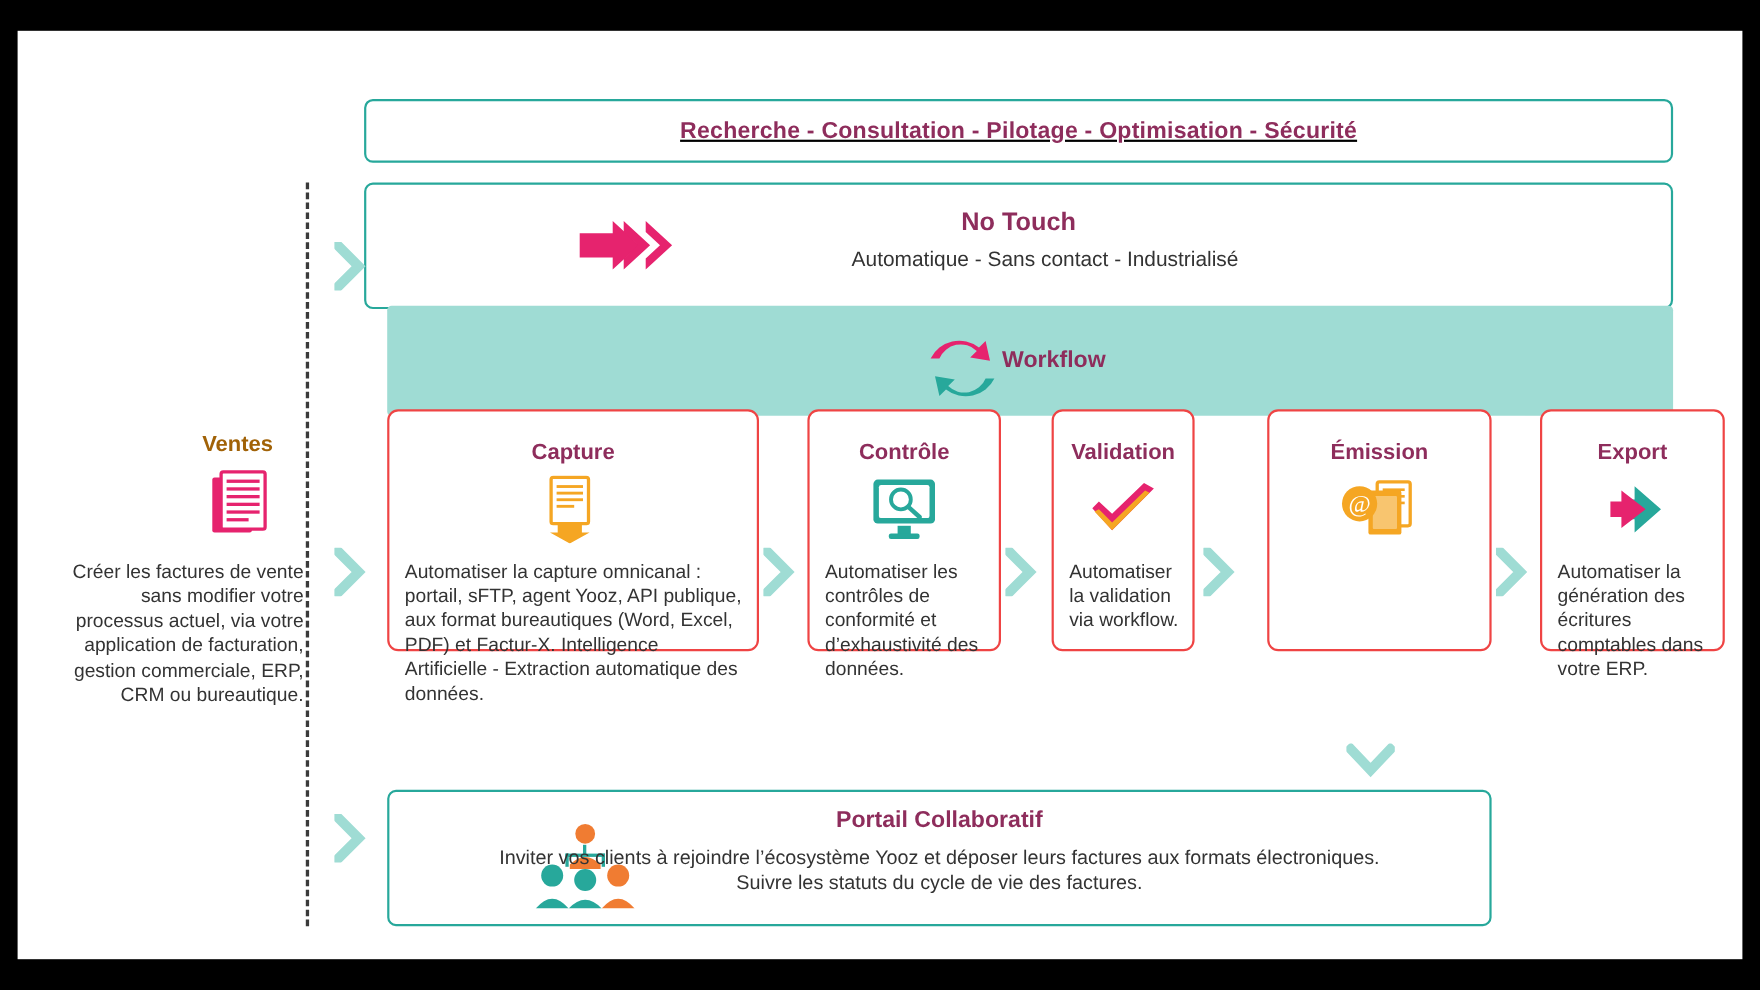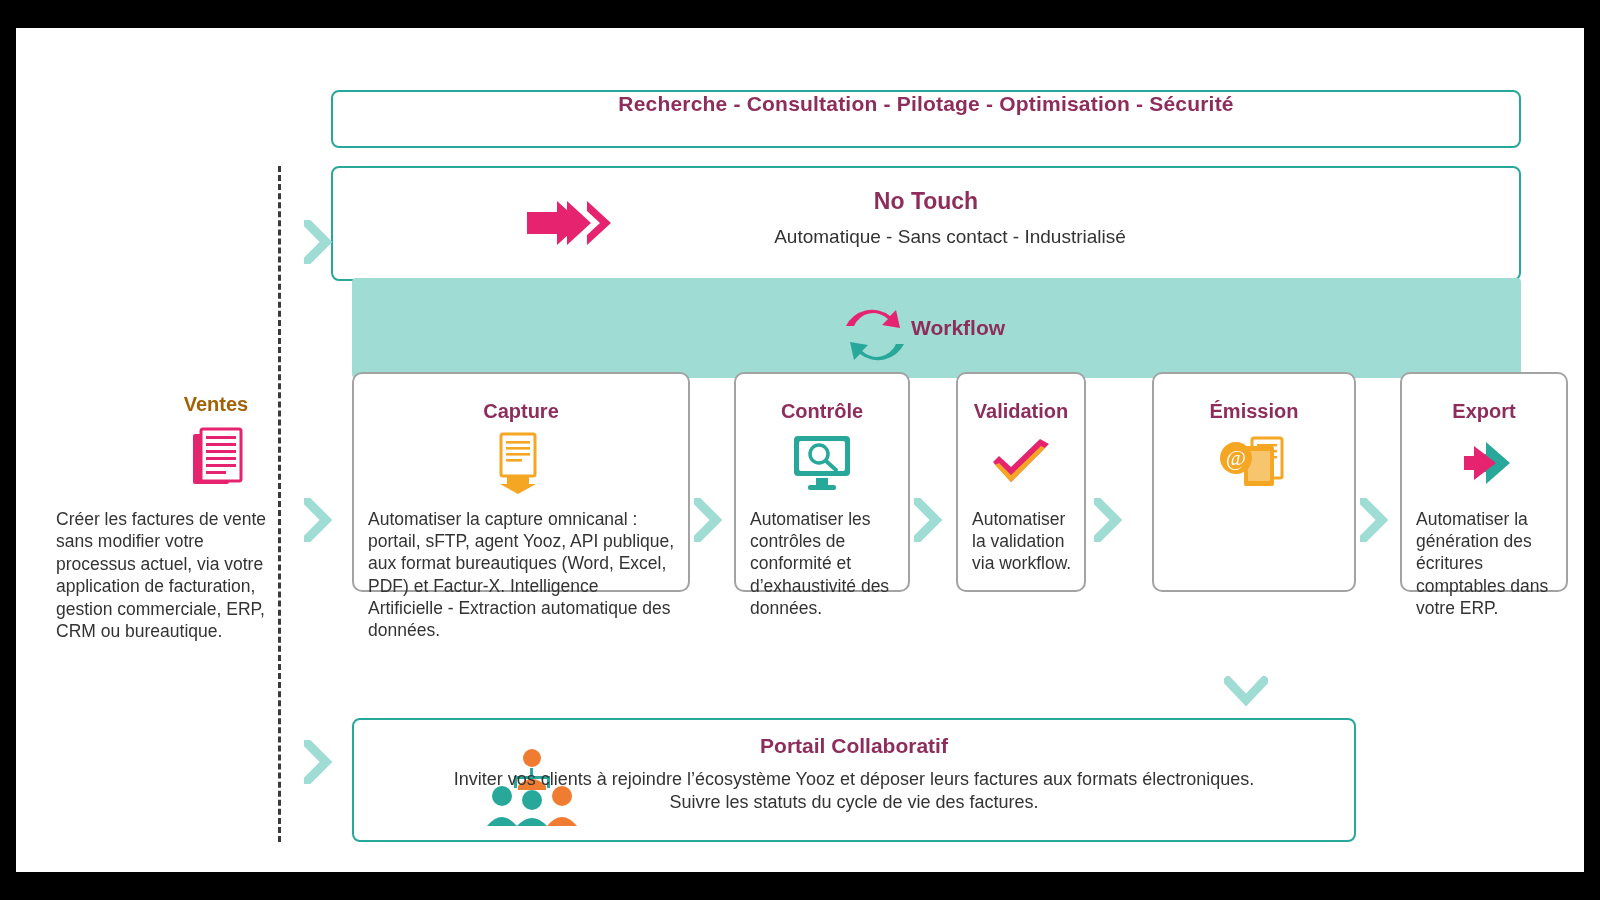--- a/index.html
+++ b/index.html
@@ -34,21 +34,23 @@
     color: #8e2d5c;
     font-weight: bold;
   }
   
   #top-banner {
     left: 315px;
     top: 62px;
     width: 1190px;
     height: 58px;
     display: flex;
+    align-items: center;
     justify-content: center;
+    text-decoration: underline;
   }
   #top-banner .label {
     font-size: 21px;
     letter-spacing: .2px;
   }
   
   #notouch-box {
     left: 315px;
     top: 138px;
     width: 1190px;
@@ -129,30 +131,30 @@
     left: 175px;
     top: 398px;
     width: 54px;
     height: 62px;
   }
   #ventes-text {
     position: absolute;
     left: 40px;
     top: 480px;
     width: 220px;
-    text-align: left;
+    text-align: right;
     font-size: 17.5px;
     line-height: 1.28;
     color: #333;
   }
   
   .stage {
     position: absolute;
     top: 344px;
-    border: 2px solid #a3a3a3;
+    border: 2px solid #ef4444;
     border-radius: 10px;
     background: #ffffff;
     box-sizing: border-box;
     height: 220px;
   }
   .stage .st-title {
     position: absolute;
     left: 0; right: 0;
     top: 26px;
     text-align: center;

